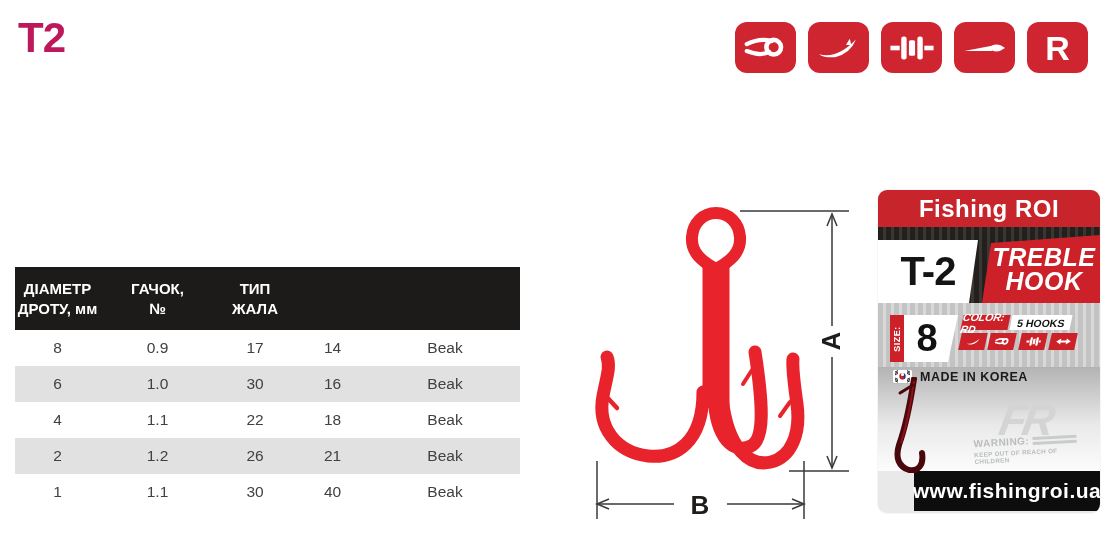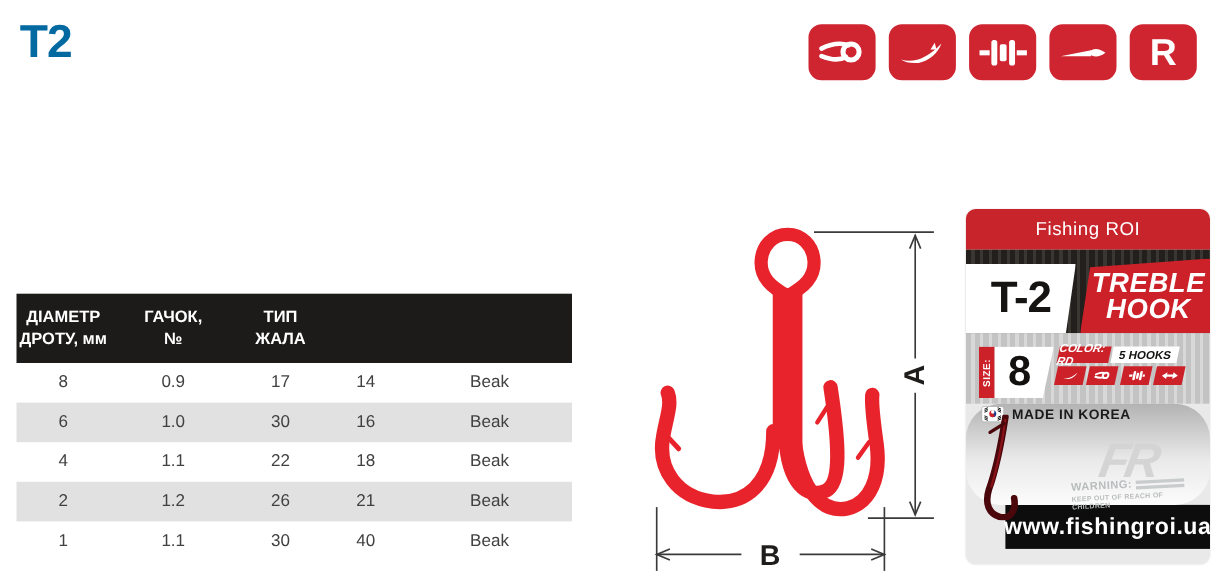--- a/index.html
+++ b/index.html
@@ -1,21 +1,21 @@
 <!DOCTYPE html>
 <html><head>
 <meta charset="utf-8">
 <style>
   * { margin:0; padding:0; box-sizing:border-box; }
   html,body { background:#fff; }
   body { font-family:"Liberation Sans", sans-serif; }
   .canvas { position:relative; width:1115px; height:534px; background:#fff; overflow:hidden; }
 
   
-  .page-title { position:absolute; left:18px; top:14px; font-size:42px; font-weight:800; color:#0369a1; letter-spacing:-1px; }
+  .page-title { position:absolute; left:18px; top:14px; font-size:42px; font-weight:800; color:#be185d; letter-spacing:-1px; }
 
   
   .ficon { position:absolute; top:22px; width:61px; height:51px; background:#ce2530; border-radius:12px;
            display:flex; align-items:center; justify-content:center; }
   .ficon svg { display:block; }
   .ficon .r-letter { color:#fff; font-size:34px; font-weight:800; line-height:1; }
 
   
   .spec-table { position:absolute; left:15px; top:267px; width:505px; font-size:15.5px; }
   .grid-row { display:grid; grid-template-columns:85px 115px 80px 75px 150px; }
@@ -27,21 +27,21 @@
   .spec-body .grid-row { height:36px; align-items:center; text-align:center; color:#414042; }
   .spec-body .grid-row.alt { background:#e1e1e1; }
 
   
   .diagram { position:absolute; left:580px; top:195px; }
 
   
   .pkg { position:absolute; left:878px; top:190px; width:222px; height:323px; border-radius:9px; overflow:hidden;
          background:#e9e9e9; box-shadow:0 0 0 1px rgba(0,0,0,0.04); }
   .pkg-header { height:37px; background:#c8242b; display:flex; align-items:center; justify-content:center; }
-  .pkg-brand { color:#fff; font-size:17px; font-weight:400; letter-spacing:0.5px; }
+  .pkg-brand { color:#fff; font-size:24px; font-weight:700; letter-spacing:0.5px; }
   .pkg-dark { position:relative; height:76px; background:repeating-linear-gradient(90deg,#221f1d 0 5px,#3a3733 5px 8px); }
   .model-box { position:absolute; left:0; top:13px; width:100px; height:63px; background:#fff;
                clip-path:polygon(0 0,100% 0,calc(100% - 9px) 100%,0 100%);
                display:flex; align-items:center; justify-content:center; }
   .model-text { font-size:40px; font-weight:800; color:#161412; letter-spacing:-1px; }
   .product-box { position:absolute; left:104px; top:8px; width:118px; height:68px; background:#cc2129;
                  clip-path:polygon(9px 8px,100% 0,100% 100%,0 100%);
                  display:flex; flex-direction:column; align-items:center; justify-content:center; padding-left:6px; }
   .product-box span { color:#fff; font-size:25px; font-weight:800; font-style:italic; line-height:0.98; letter-spacing:0.5px; }
   .pkg-light { position:relative; height:64px; background:repeating-linear-gradient(90deg,#c3c3c3 0 5px,#d8d8d8 5px 8px); }
@@ -51,21 +51,21 @@
   .size-strip span { position:absolute; left:50%; top:50%; transform:translate(-50%,-50%) rotate(-90deg);
                      color:#fff; font-size:9px; font-weight:700; letter-spacing:0.5px; }
   .size-white { flex:1; background:#fff; display:flex; align-items:center; justify-content:center; }
   .size-white span { font-size:38px; font-weight:800; color:#121110; padding-right:8px; }
   .badge { position:absolute; top:12px; height:15px; display:flex; align-items:center; justify-content:center;
            transform:skewX(-12deg); font-size:10.5px; font-weight:700; }
   .badge-color { left:84px; width:47px; background:#cc2129; color:#fff; font-style:italic; }
   .badge-qty { left:133px; width:60px; background:#fff; color:#141312; }
   .mini-icon { position:absolute; top:30px; width:26px; height:17px; background:#cc2129; transform:skewX(-12deg);
                display:flex; align-items:center; justify-content:center; }
-  .pkg-body { position:relative; height:92px; background:linear-gradient(180deg,#b3b3b3 0%,#e9e9e9 55%,#fcfcfc 100%);border-radius:32px; }
+  .pkg-body { position:relative; height:104px; background:linear-gradient(180deg,#b3b3b3 0%,#e9e9e9 55%,#fcfcfc 100%); }
   .origin-row { position:absolute; left:14px; top:2px; display:flex; align-items:center; gap:7px; }
   .origin-text { font-size:12.5px; font-weight:700; color:#1a1a1a; letter-spacing:0.5px; }
   .fr-mark { position:absolute; left:122px; top:28px; font-size:44px; font-weight:800; font-style:italic;
              color:#d4d4d4; transform:skewX(-10deg); letter-spacing:-4px; }
   .warn { position:absolute; left:96px; top:68px; width:120px; color:#b9bcbd; transform:rotate(-3deg); }
   .warn-top { display:flex; align-items:center; gap:3px; }
   .warn-label { font-size:10px; font-weight:700; letter-spacing:0.5px; }
   .warn-bars { display:flex; flex-direction:column; gap:2px; }
   .warn-bars i { display:block; width:44px; height:3px; background:#c9cccd; }
   .warn-text { font-size:6.3px; font-weight:700; letter-spacing:0.3px; margin-top:2px; }

